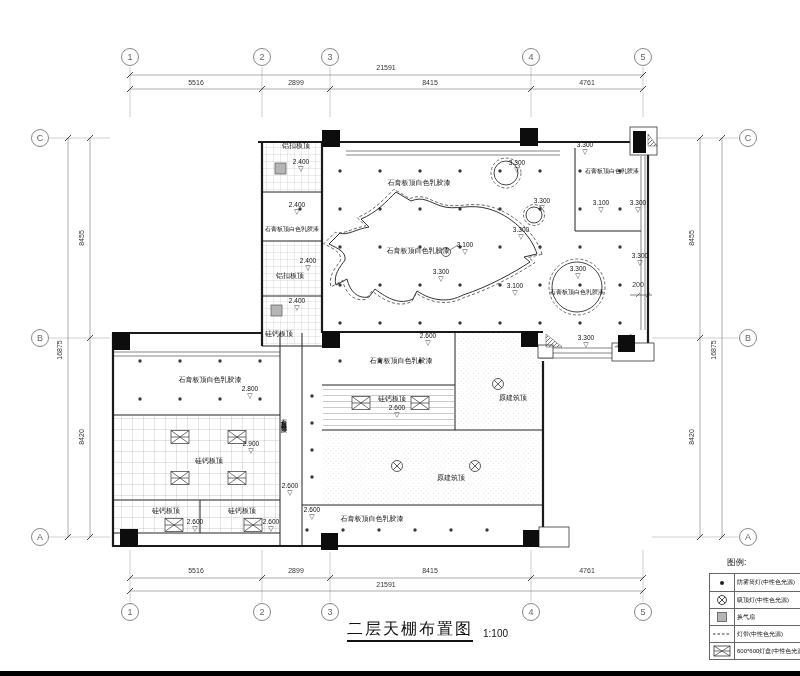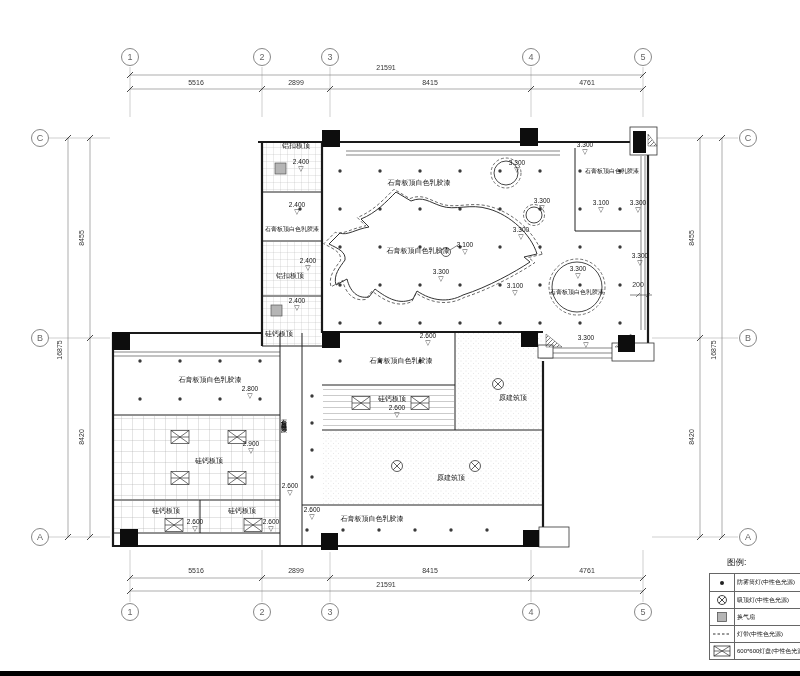--- a/index.html
+++ b/index.html
@@ -419,15 +419,19 @@
           <svg width="20" height="14">
               <rect x="2" y="2" width="16" height="10" fill="none" stroke="#333" stroke-width="0.8"></rect>
               <path d="M2,2L18,12 M2,12L18,2 M2,7H18" stroke="#333" stroke-width="0.7"></path>
             </svg>
         </div>
         <div class="legend-label">600*600灯盘(中性色光源)</div>
       </div>
     </div>
   </div>
 
+  <div class="title-block">
+    <span class="title-text">二层天棚布置图</span>
+    <span class="title-scale">1:100</span>
+  </div>
 
   <div class="bottom-bar"></div>
 </div>
 
 </body></html>

